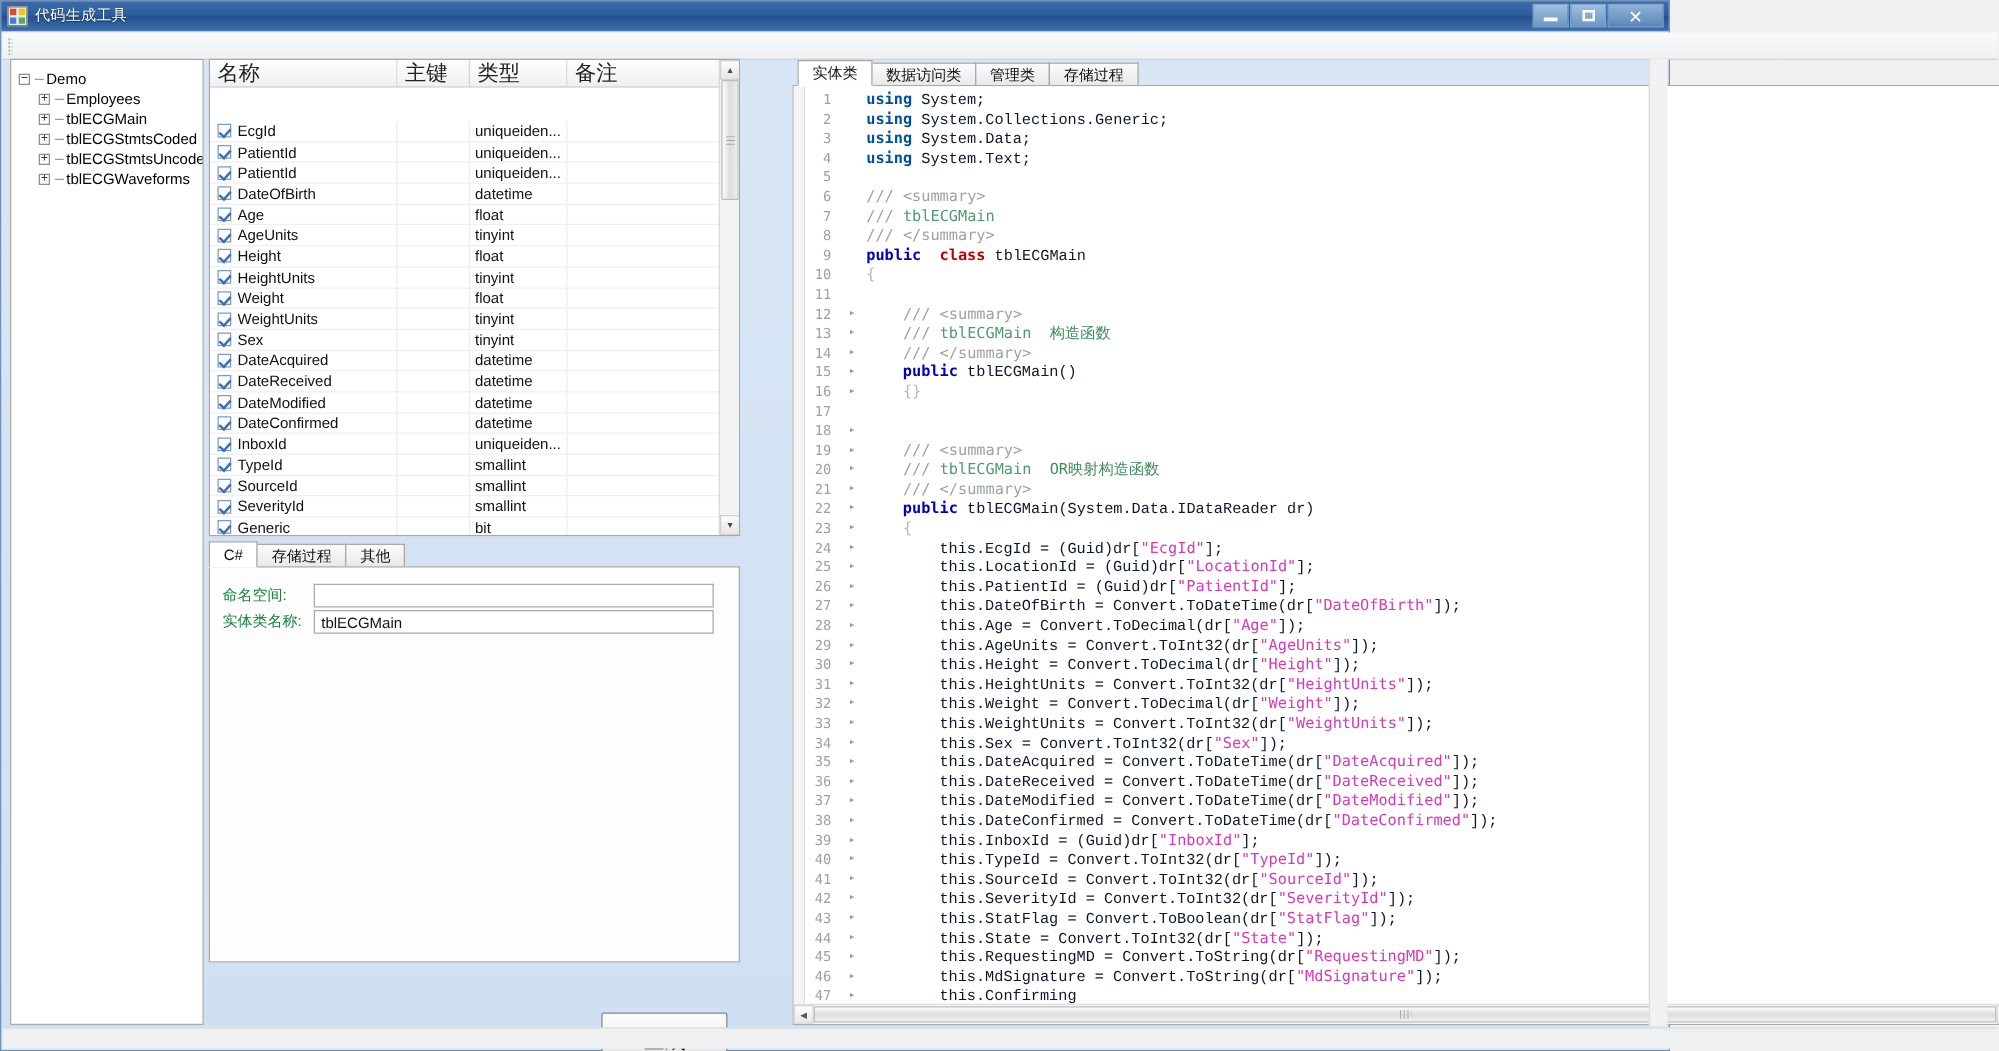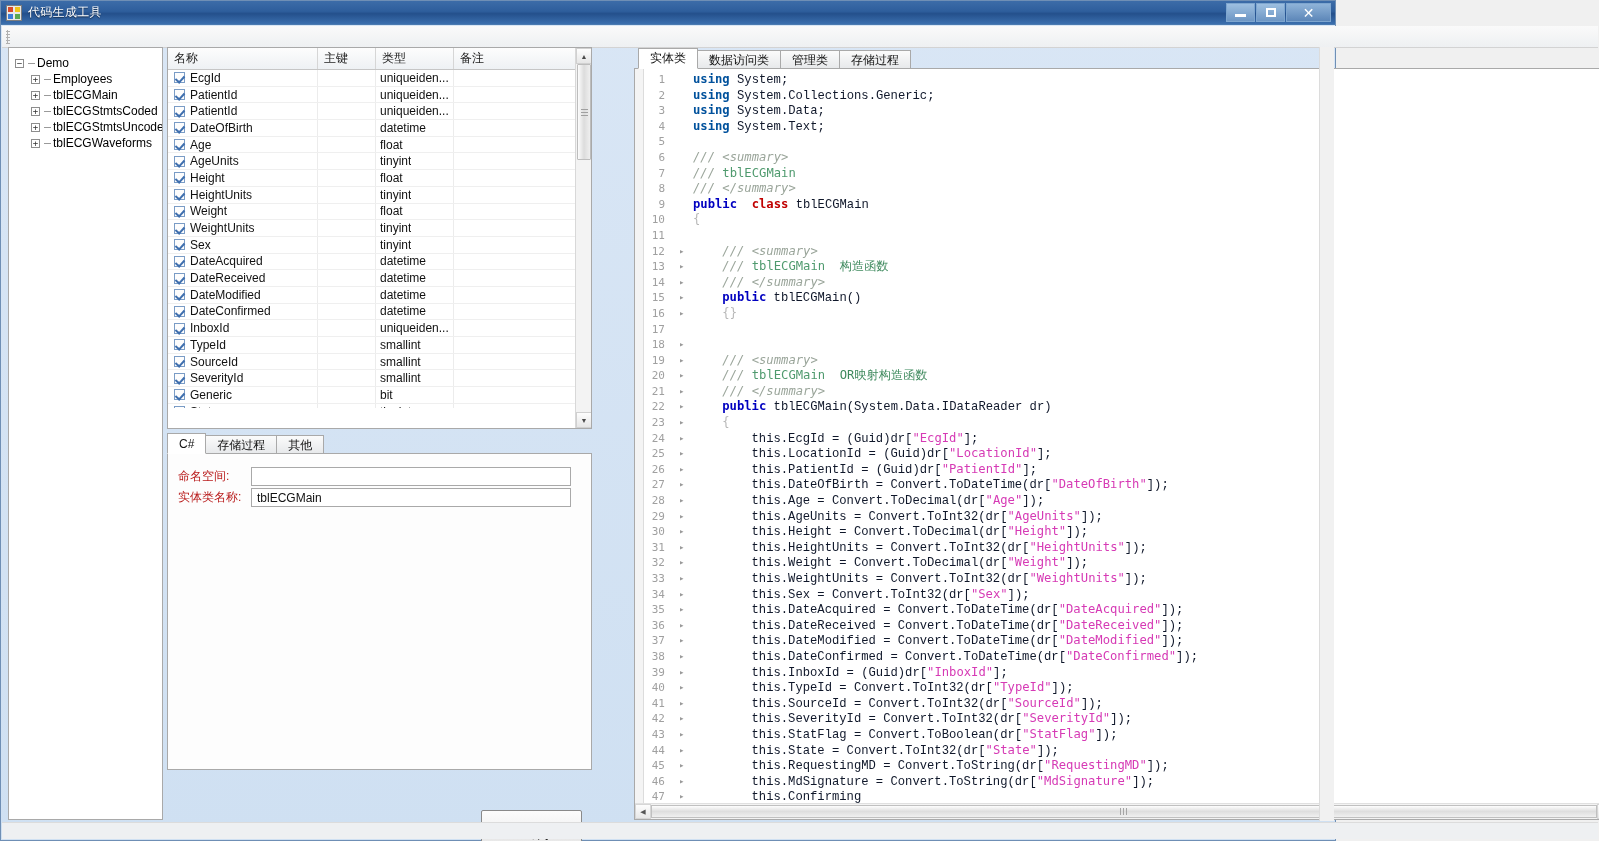--- a/index.html
+++ b/index.html
@@ -89,29 +89,29 @@
     position:absolute; left:0; top:0; width:425px; height:382px;
     background:#fff; border:1px solid #a9a9a9; overflow:hidden;
   }
   #grid-header {
     display:flex; height:22px;
     background: linear-gradient(to bottom,#fbfbfb,#eceff2);
     border-bottom:1px solid #c6c6c6;
   }
   .gh-cell {
     display:flex;align-items:center; padding-left:6px;
-    font-size:12px;color:#222; border-right:1px solid #d6d6d6;
+    font-size:17px;color:#222; border-right:1px solid #d6d6d6;
     background: linear-gradient(to bottom,#fdfdfd,#eef1f4);
     font-family: Liberation Serif, serif;
   }
   .gh-name { width:150px; }
   .gh-pk   { width:58px; }
   .gh-type { width:78px; }
   .gh-note { width:125px; border-right:none;}
-  #grid-body { height:338px; overflow:hidden; }
+  #grid-body { height:338px; overflow:hidden;margin-top:27px; }
   .grid-row { display:flex; height:16.7px; align-items:center; border-bottom:1px solid #efefef; }
   .gr-name { width:150px; display:flex; align-items:center; padding-left:6px; border-right:1px solid #ececec; height:100%;}
   .gr-pk   { width:58px; border-right:1px solid #ececec; height:100%;}
   .gr-type { width:78px; padding-left:4px; border-right:1px solid #ececec; height:100%; display:flex;align-items:center;}
   .gr-note { width:125px; height:100%; }
   .chk {
     width:11px;height:11px;border:1px solid #7a9cc6;background:#fdfdfd;
     display:inline-flex;align-items:center;justify-content:center;
     margin-right:5px;flex:none; position:relative;
   }
@@ -155,21 +155,21 @@
   }
   .tab.active {
     height:21px; background:#ffffff; font-weight:normal;
     border-bottom:1px solid #fff; z-index:2;
   }
   #settings-body {
     height:317px; background:#fdfdfd; border:1px solid #a9a9a9; margin-top:-1px;
     position:relative;
   }
   .field-row { display:flex; align-items:center; height:21px; margin-left:10px; }
-  .field-label { width:73px; font-size:12px; color:#b91c1c; }
+  .field-label { width:73px; font-size:12px; color:#15803d; }
   .field-input {
     height:19px; width:320px; background:#fff; border:1px solid #a9a9a9;
     display:flex;align-items:center;padding-left:5px;
     font-size:12px;color:#111;
   }
 
   
   #gen-button {
     position:absolute; left:314px; top:763px; width:101px; height:44px;
     background: linear-gradient(to bottom,#fcfcfc 0%,#f1f1f1 48%,#e4e4e4 52%,#efefef 100%);
@@ -200,21 +200,21 @@
     width:26px; text-align:right; color:#a0a0a0; font-size:11px;
     padding-right:6px; flex:none; user-select:none;
   }
   .fold {
     width:22px; flex:none; color:#9a9a9a; font-size:9px; padding-left:8px;
   }
   .ctext { white-space:pre; }
   .kw   { color:#00519c; font-weight:bold; }
   .kw2  { color:#0000c0; font-weight:bold; }
   .type { color:#c00000; font-weight:bold; }
-  .cm   { color:#9aa59a;font-style:italic; }
+  .cm   { color:#9aa59a; }
   .cmg  { color:#4f9a6e; }
   .cmc  { color:#3f8a5e; }
   .str  { color:#d63ab5; }
   .pln  { color:#0f172a;font-family:Liberation Mono, monospace; }
   .brace{ color:#b8b8b8; }
   #right-margin {
     position:absolute; left:692px; top:0; width:1px; height:100%; background:#e2e2e2;
   }
   
   #code-vscroll {

